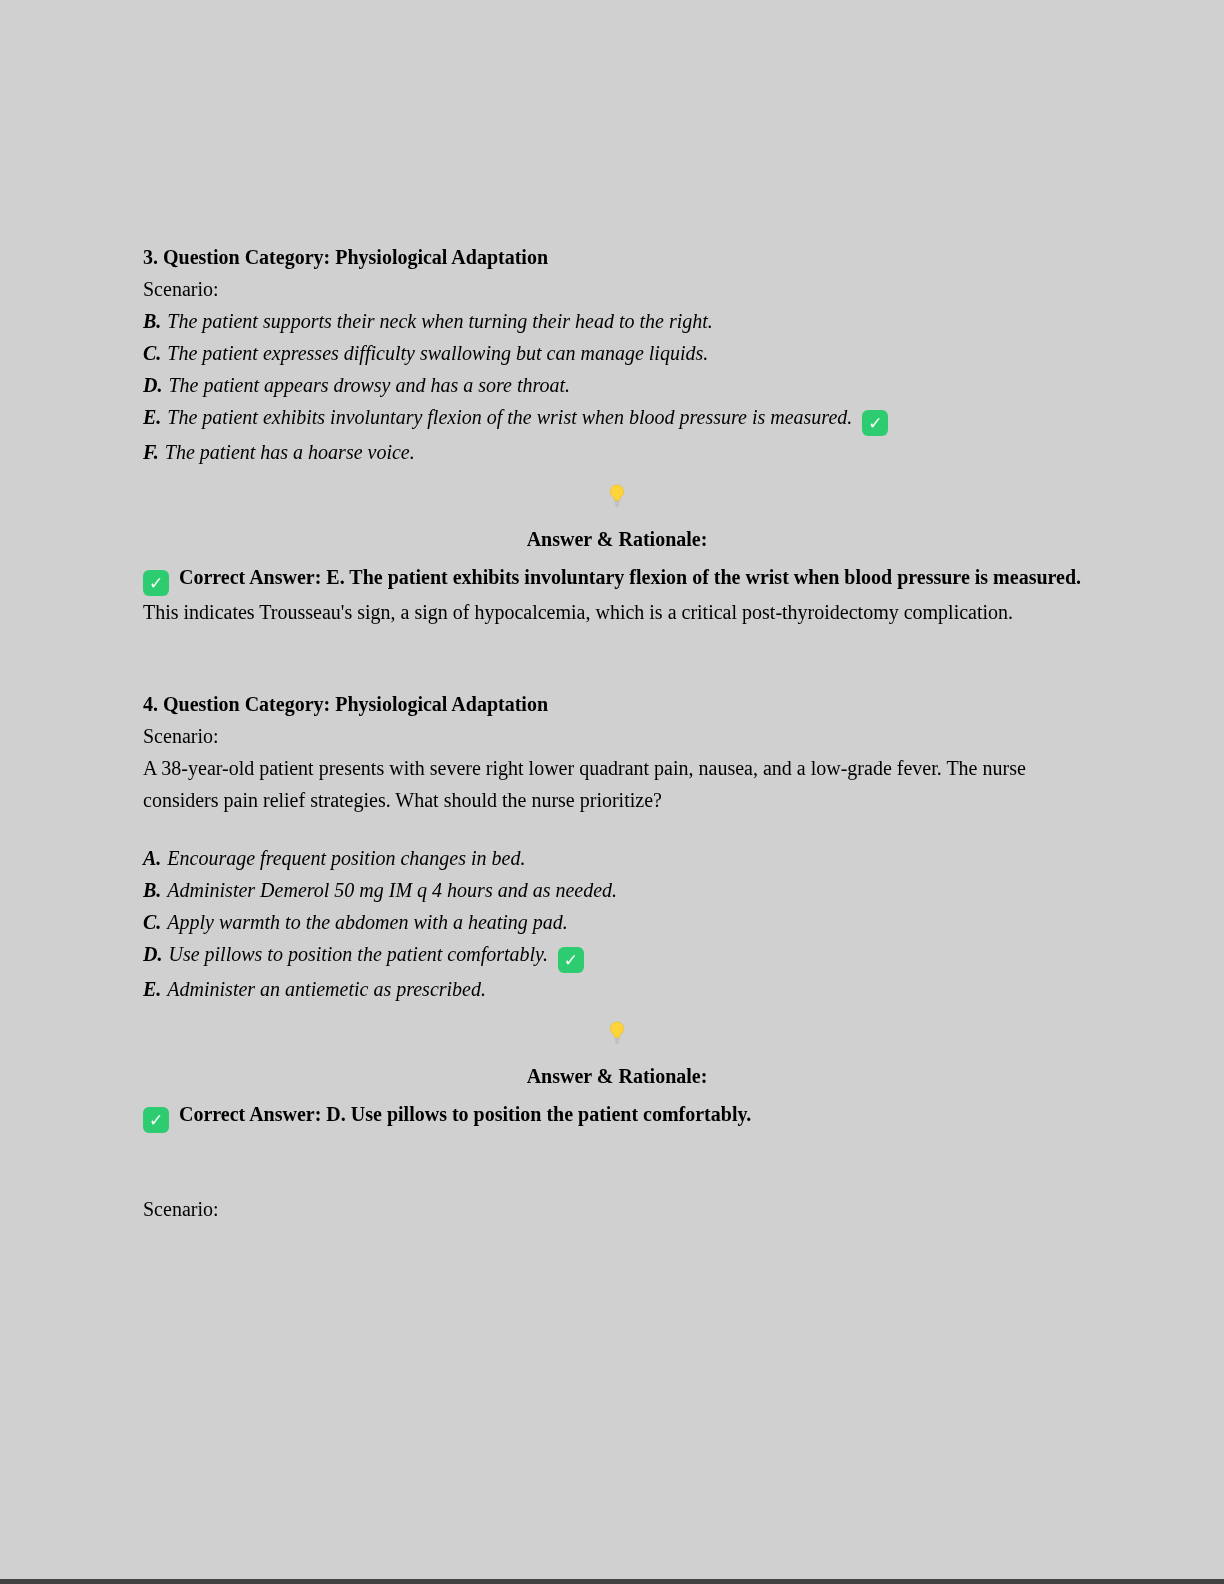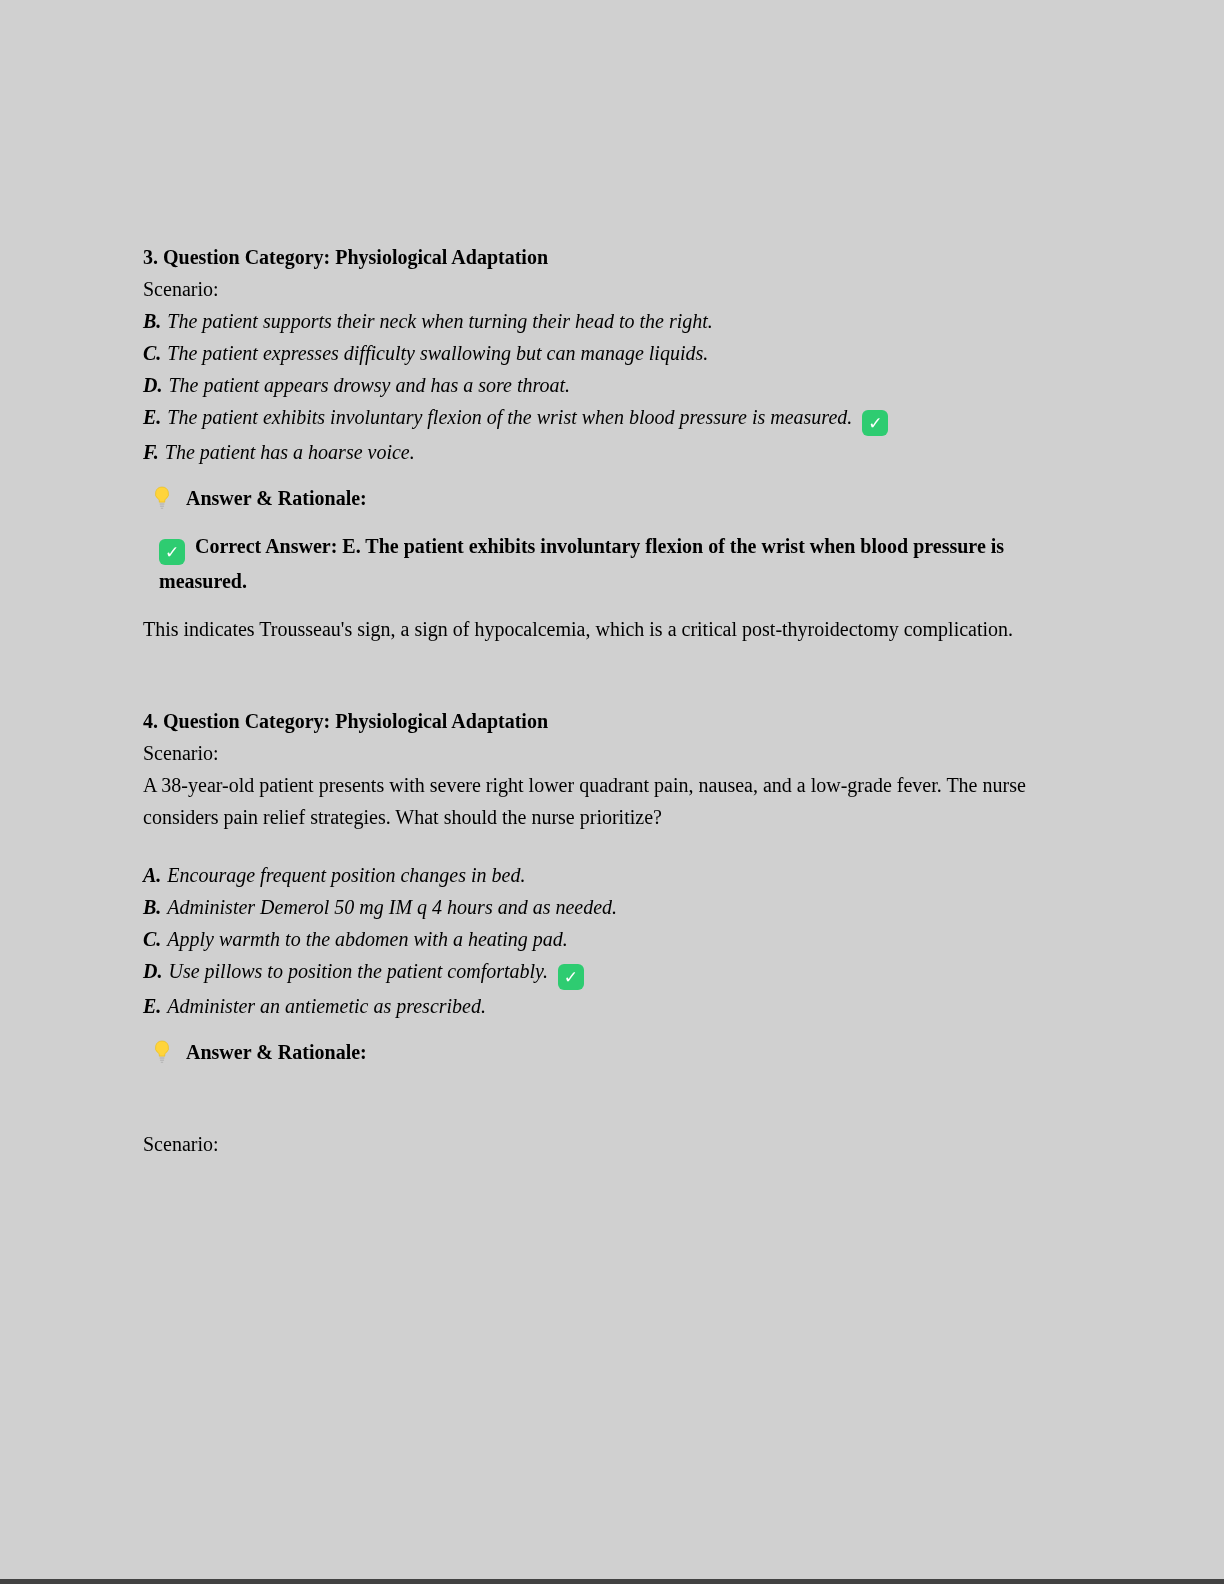--- a/index.html
+++ b/index.html
@@ -43,23 +43,24 @@
     margin-left: 10px;
     font-family: "DejaVu Sans", sans-serif;
   }
   .answer-heading {
     margin: 0 0 6px 0;
     padding-left: 8px;
     font-weight: bold;
     display: flex;
     align-items: center;
     gap: 13px;
+    flex-direction: column;
   }
   .bulb { display: inline-flex; width: 22px; height: 28px; align-items: center; }
-  .correct-line { margin: 16px; font-weight: bold; }
+  .correct-line { margin: 0; font-weight: bold; }
   .correct-line .check-icon { margin-left: 0; margin-right: 10px; }
   .rationale { margin: 0; }
   .bottom-bar {
     position: absolute;
     left: 0; bottom: 0;
     width: 100%; height: 5px;
     background: #424242;
   }
 </style>
 </head>
@@ -135,20 +136,23 @@
         <svg viewBox="0 0 24 26" width="22" height="26" aria-hidden="true">
           <path d="M12 1a7.2 7.2 0 0 0-4.1 13.1c.7.5 1.1 1.3 1.1 2.1v1.3h6v-1.3c0-.8.4-1.6 1.1-2.1A7.2 7.2 0 0 0 12 1z" fill="#ffd43b" stroke="#e8b90f" stroke-width="0.6"></path>
           <rect x="9.2" y="18.6" width="5.6" height="1.8" rx="0.9" fill="#b9b9b9"></rect>
           <rect x="9.7" y="21.2" width="4.6" height="1.6" rx="0.8" fill="#b9b9b9"></rect>
           <rect x="10.6" y="23.6" width="2.8" height="1.3" rx="0.65" fill="#b9b9b9"></rect>
         </svg>
       </span>
       <span>Answer &amp; Rationale:</span>
     </div>
 
+    <p class="correct-line">
+      <span class="check-icon">✓</span><span>Correct Answer: D. Use pillows to position the patient comfortably.</span>
+    </p>
   </section>
 
   <section class="question partial">
     <div class="q-label">Scenario:</div>
   </section>
 
 </div>
 
 <div class="bottom-bar"></div>
 

